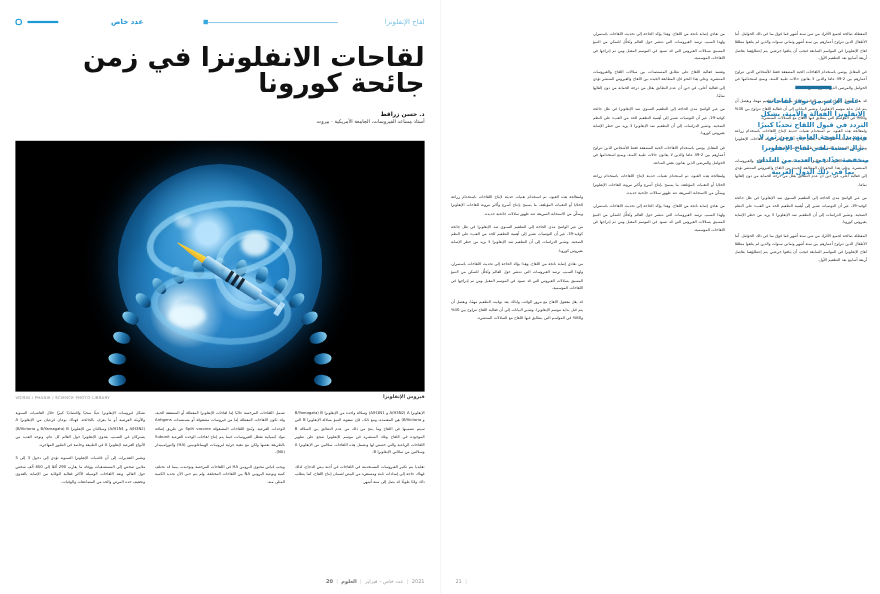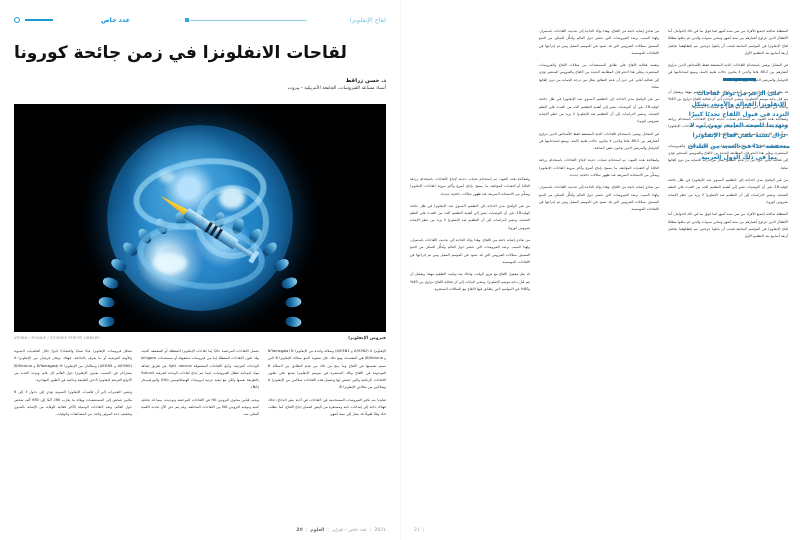--- a/index.html
+++ b/index.html
@@ -39,22 +39,22 @@
   .rule-dark{height:1.6px;background:#1b9ad6;width:28px;}
   .rule-light{height:0.9px;background:#8fcde8;width:118px;}
   .dot-o{
     width:6px;height:6px;border-radius:50%;
     border:1.7px solid #1b9ad6;background:#fff;box-sizing:border-box;
   }
   .dot-sq{width:3.4px;height:3.4px;background:#3ba8dd;}
 
   
   .headline{
-    direction:rtl;text-align:left;
-    font-size:17px;font-weight:700;line-height:24px;
+    direction:rtl;text-align:right;
+    font-size:24px;font-weight:700;line-height:24px;
     color:#111;margin:10px 14px 0 14px;letter-spacing:-0.2px;
   }
 
   
   .byline{
     direction:rtl;text-align:right;margin:12px 14px 0 14px;
   }
   .byline .name{font-size:5.4px;font-weight:700;color:#111;line-height:8px;}
   .byline .aff{font-size:4.6px;color:#333;line-height:8px;}
 

